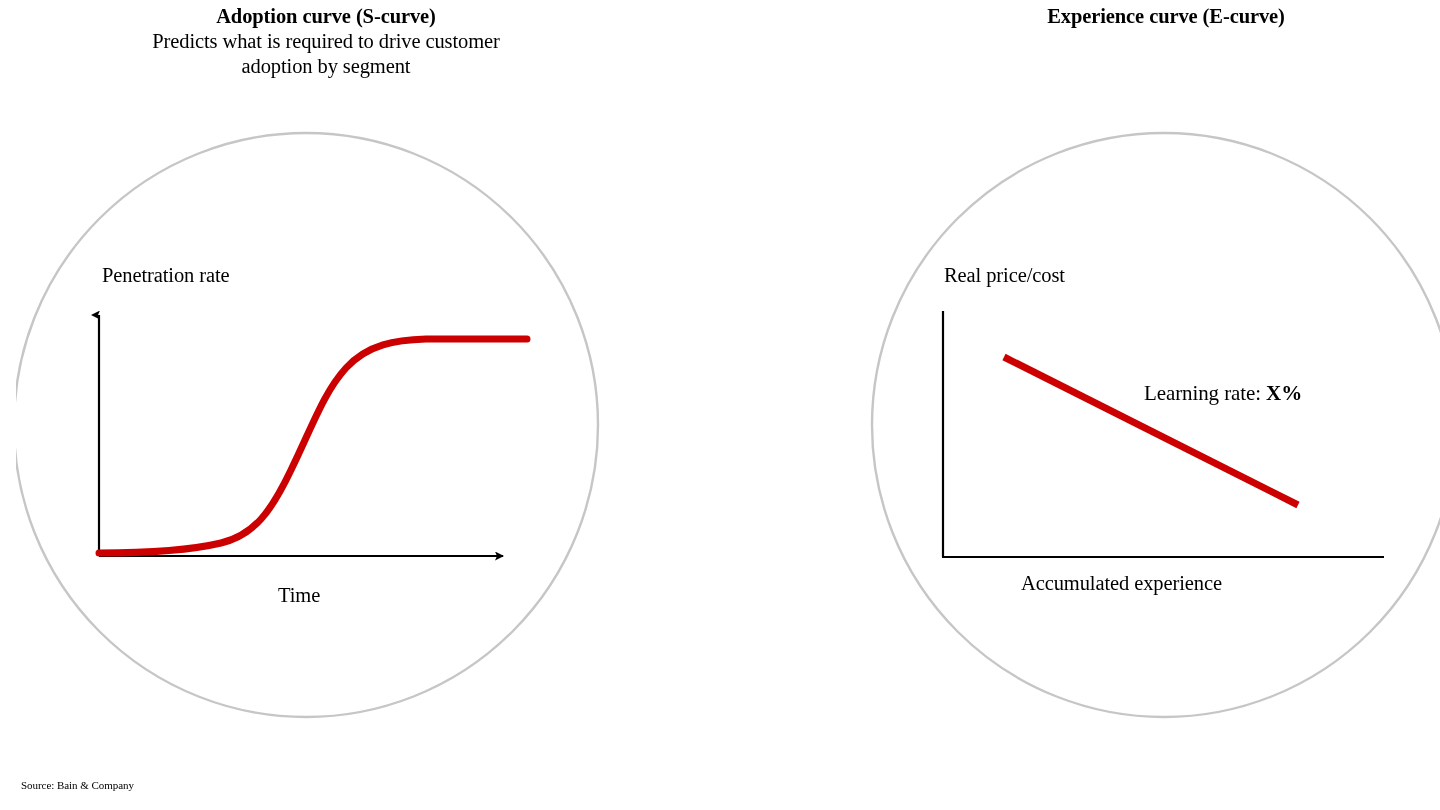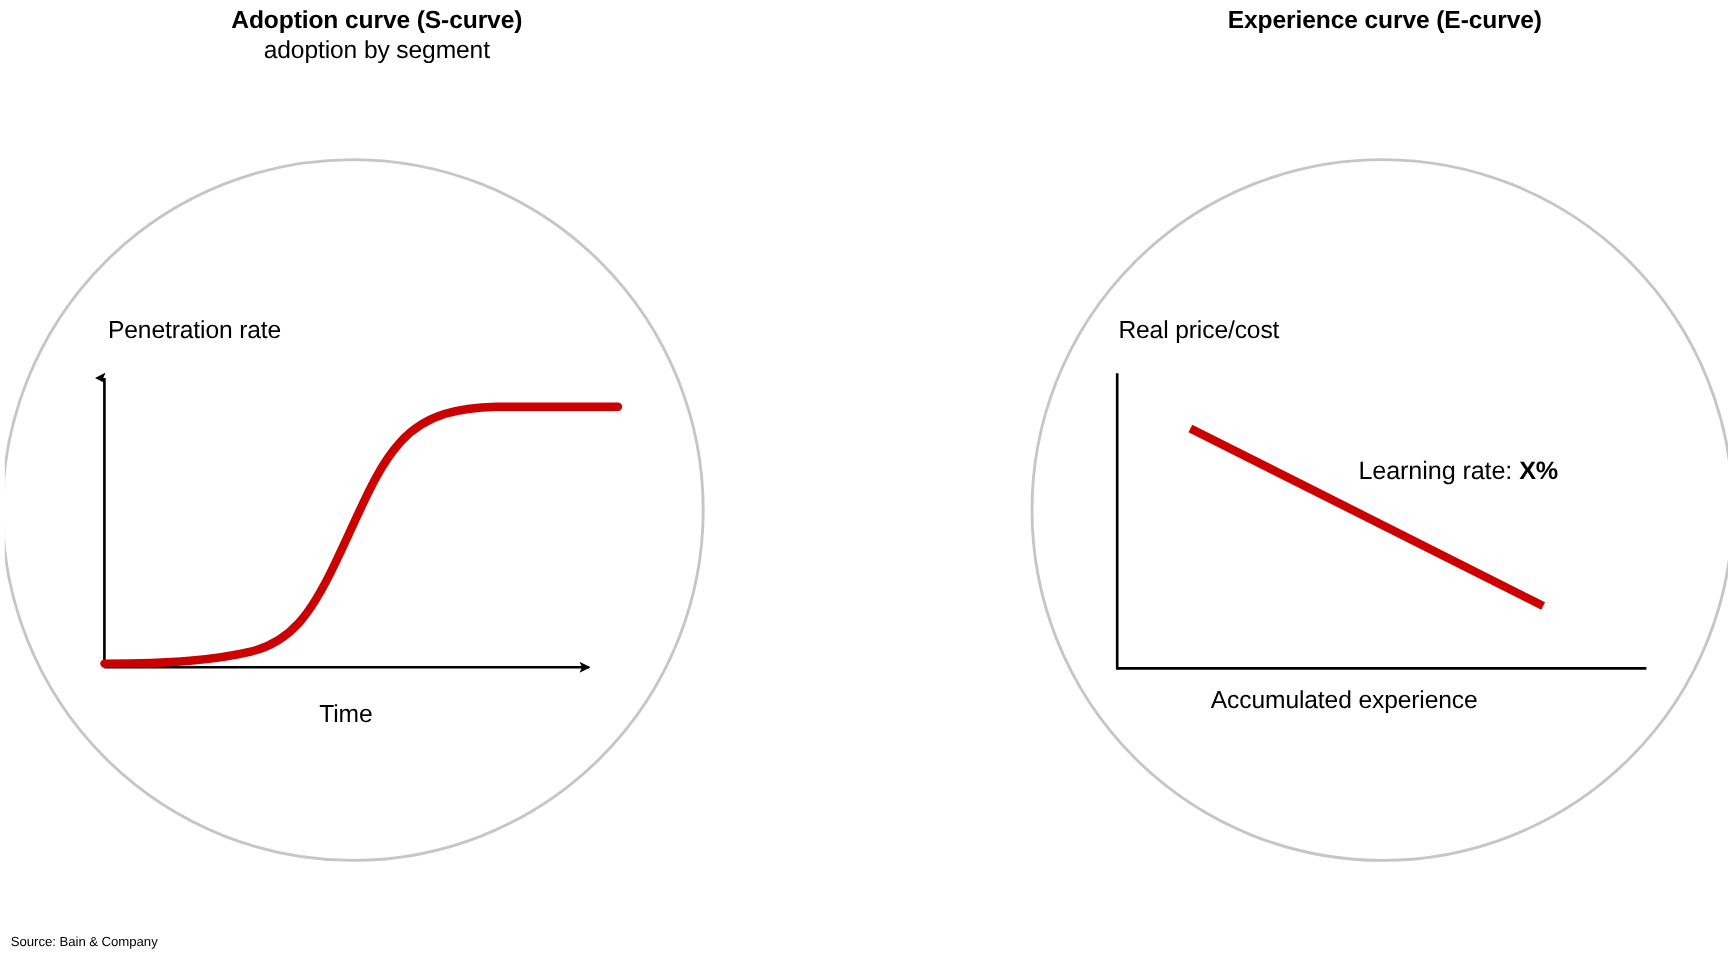--- a/index.html
+++ b/index.html
@@ -11,23 +11,24 @@
   body {
     width: 1440px;
     height: 810px;
     position: relative;
     overflow: hidden;
     font-family: "Liberation Sans", sans-serif;
     color: #000000;
   }
   .stage {
     position: absolute;
-    left: 4px; top: 0;
+    left: 16px; top: 0;
     width: 1376px;
     height: 810px;
+    font-family: Liberation Serif, serif;
   }
 
   
   .panel-head {
     position: absolute;
     text-align: center;
     line-height: 1.22;
   }
   .panel-head .title {
     display: block;
@@ -86,20 +87,21 @@
     white-space: nowrap;
   }
 </style>
 </head>
 <body>
 
 <div class="stage">
 
   <div class="panel-head" id="head-left">
     <span class="title">Adoption curve (S-curve)</span>
+    <span class="sub">Predicts what is required to drive customer</span>
     <span class="sub">adoption by segment</span>
   </div>
 
   <div class="panel-head" id="head-right">
     <span class="title">Experience curve (E-curve)</span>
   </div>
 
   <svg class="figure" viewBox="0 0 1440 810" width="1440" height="810">
 
     <defs>

